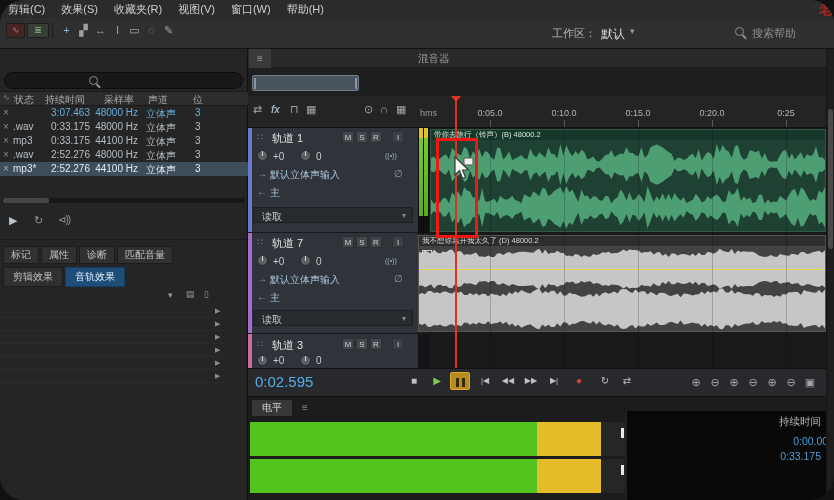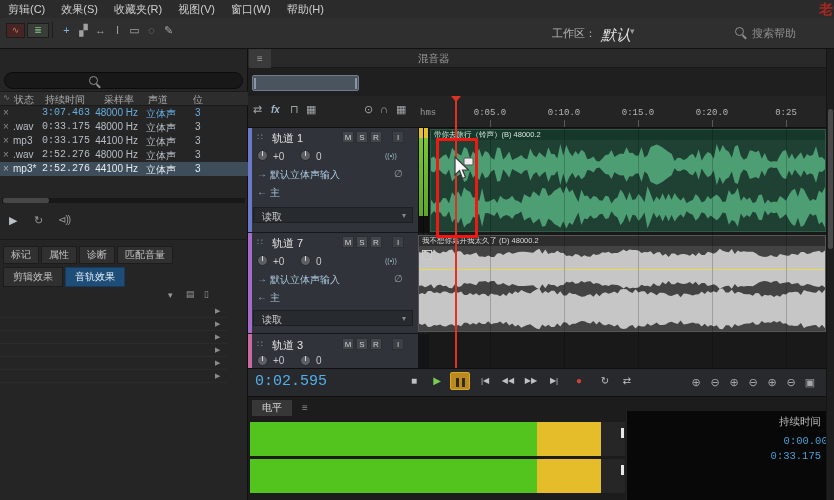--- a/index.html
+++ b/index.html
@@ -1,20 +1,20 @@
 <!DOCTYPE html>
 <html><head>
 <meta charset="utf-8">
 <style>
   html,body{margin:0;padding:0;background:#111;}
   #app{position:relative;width:834px;height:500px;background:#232323;overflow:hidden;
-       font-family:"Liberation Sans",sans-serif;color:#c8c8c8;-webkit-font-smoothing:antialiased;}
+       font-family:"Liberation Sans",sans-serif;color:#c8c8c8;border-radius:24px;-webkit-font-smoothing:antialiased;}
   .a{position:absolute;}
   .ic{color:#9fa4a8;font-size:11px;line-height:1;}
-  .mono{font-family:Liberation Mono, monospace;}
+  .mono{font-family:Liberation Sans, sans-serif;}
   
   #menubar{left:0;top:0;width:834px;height:18px;background:#2b2b2b;display:flex;align-items:center;gap:16px;padding-left:8px;box-sizing:border-box;font-size:11px;color:#cfcfcf;}
   .menu-item{cursor:default;}
   
   #toolbar{left:0;top:18px;width:834px;height:31px;background:#2f2f2f;border-bottom:1px solid #121212;box-sizing:border-box;}
   .viewbtn{height:13px;border:1px solid #1d1d1d;font-size:9px;line-height:12px;text-align:center;}
   .toolic{font-size:11px;color:#a0a0a0;width:17px;text-align:center;line-height:22px;}
   .mag{width:7px;height:7px;border:1.5px solid #8f8f8f;border-radius:50%;}
   .mag:after{content:"";position:absolute;width:5px;height:1.5px;background:#8f8f8f;transform:rotate(45deg);left:6px;top:8px;}
   
@@ -62,21 +62,21 @@
     <div class="a" style="left:58px;top:1px;display:flex;">
       <span class="toolic" style="color:#7db7e0;">+</span>
       <span class="toolic">▞</span>
       <span class="toolic">↔</span>
       <span class="toolic">I</span>
       <span class="toolic">▭</span>
       <span class="toolic">◌</span>
       <span class="toolic">✎</span>
     </div>
     <span class="a" style="left:552px;top:8px;font-size:11px;color:#b5b5b5;">工作区：</span>
-    <span class="a" style="left:601px;top:8px;font-size:15px;color:#dddddd;font-style:italic;">默认</span>
+    <span class="a" style="left:601px;top:8px;font-size:12px;color:#dddddd;">默认</span>
     <span class="a" style="left:630px;top:8px;font-size:9px;color:#999;">▾</span>
     <div class="a mag" style="left:735px;top:9px;"></div>
     <span class="a" style="left:752px;top:8px;font-size:11px;color:#8f8f8f;">搜索帮助</span>
   </div>
 
   <div id="leftpanel" class="a">
     <div class="a" style="left:4px;top:23px;width:239px;height:17px;background:#181818;border:1px solid #0c0c0c;border-radius:9px;box-sizing:border-box;">
       <div class="a mag" style="left:84px;top:3px;"></div>
     </div>
 

